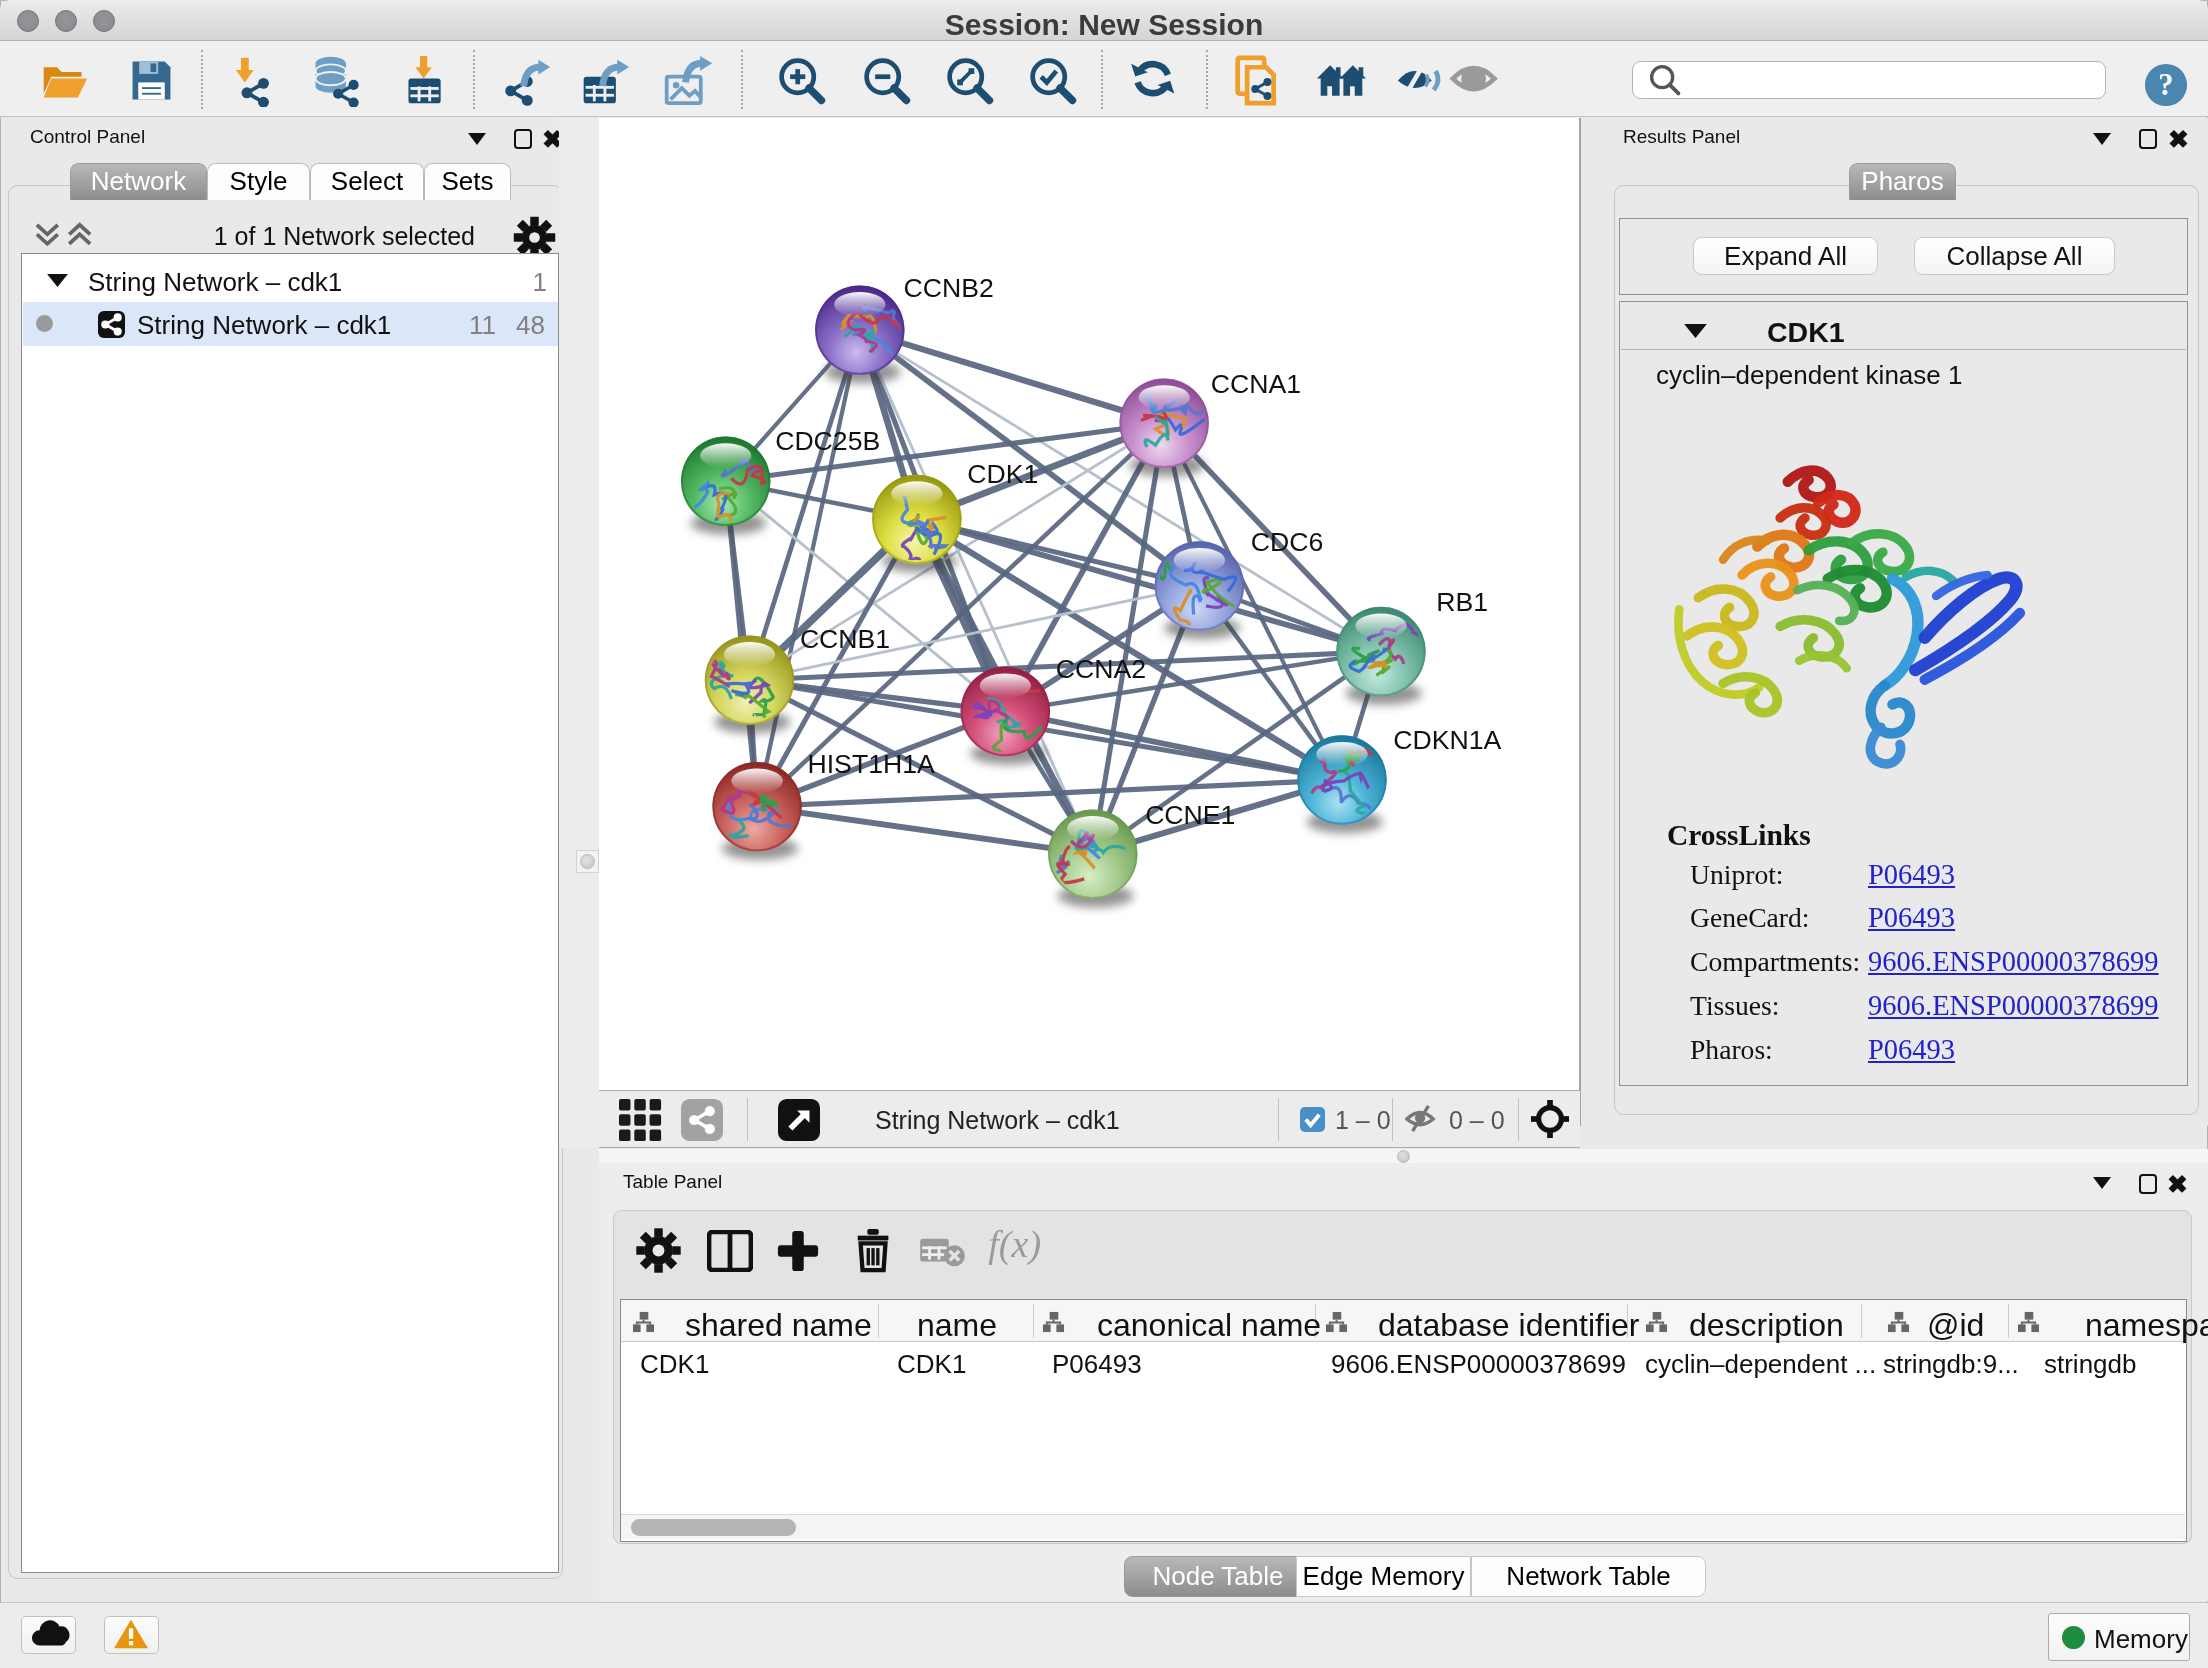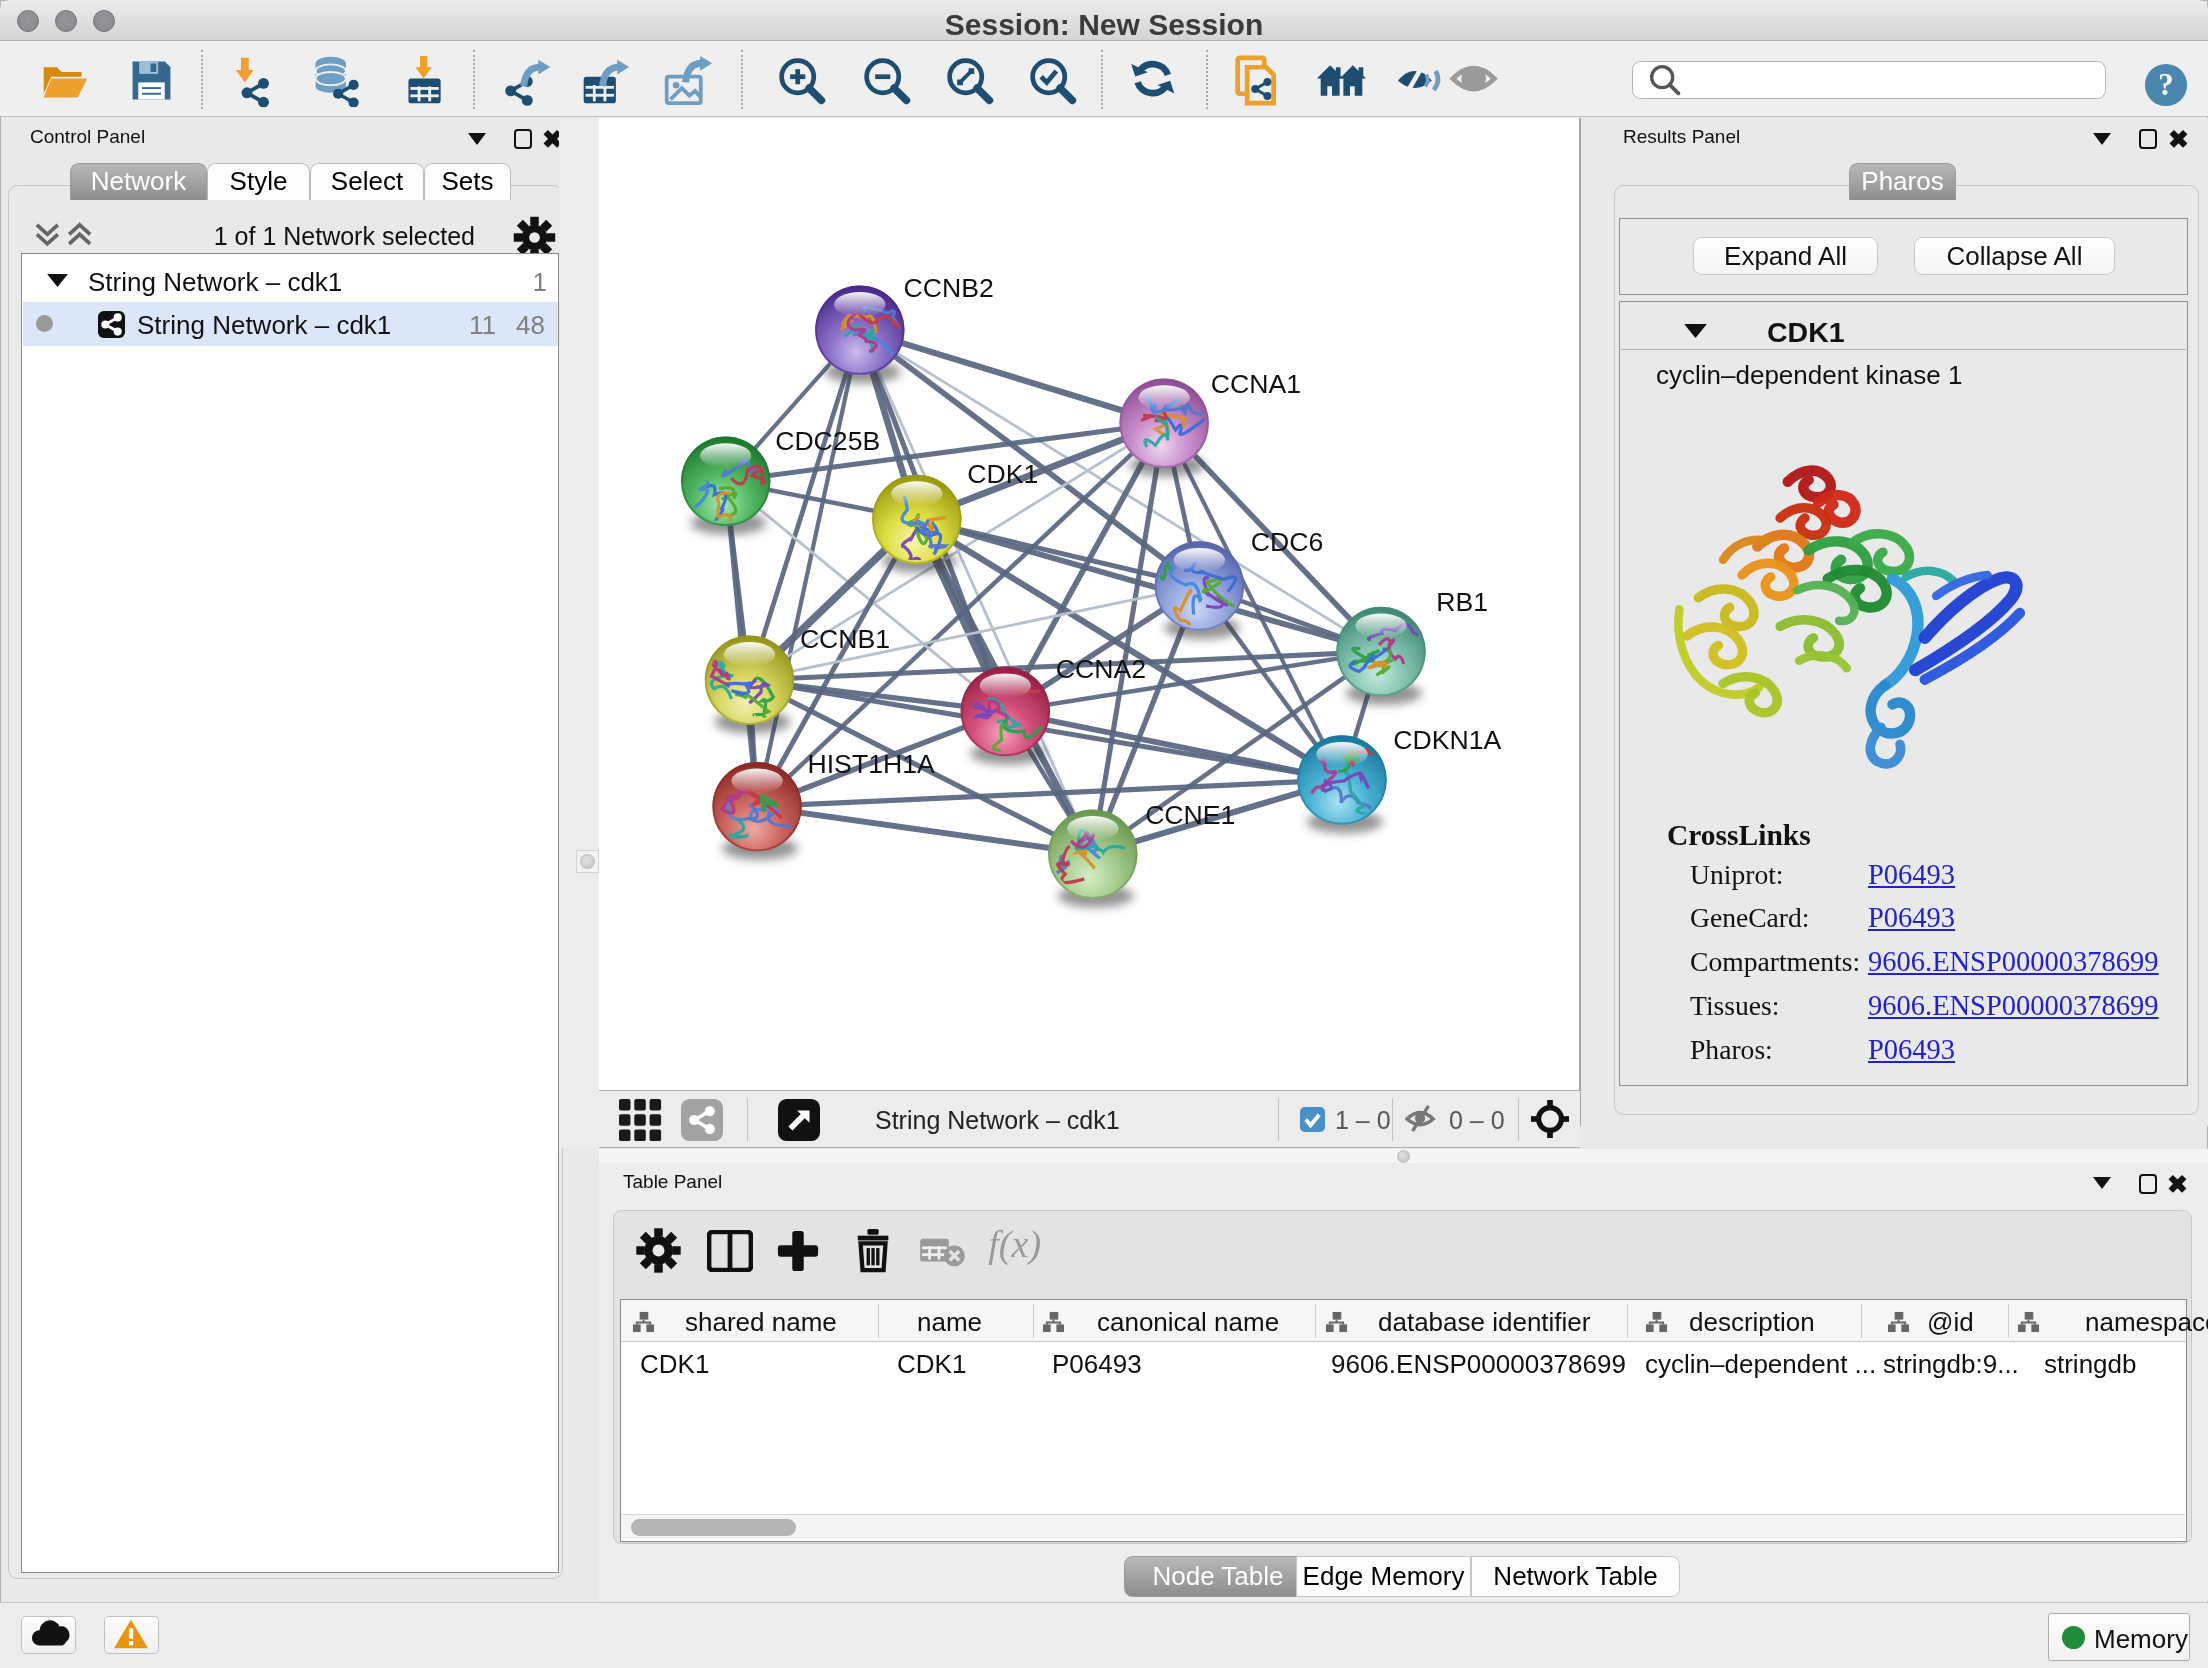--- a/index.html
+++ b/index.html
@@ -34,21 +34,21 @@
 .btn{background:linear-gradient(#ffffff,#f4f4f4);border:1.4px solid #c8c8c8;border-radius:8.6px;
  font-size:26px;color:#111;text-align:center;}
 .serif{font-family:"Liberation Serif",serif;}
 .link{color:#2222cc;text-decoration:underline;}
 
 #tp{left:599px;top:1163px;width:1609px;height:438px;background:#ededed;}
 #tp-cont{left:14.3px;top:47px;width:1579px;height:334px;background:#e3e3e3;border:1px solid #c9c9c9;border-radius:8.6px;}
 #tbl{left:5.7px;top:88px;width:1567px;height:243px;background:#fff;border:1.9px solid #8a8a8a;}
 #tblhead{left:0;top:0;width:100%;height:42px;background:#f6f6f6;border-bottom:1px solid #c8c8c8;}
 .colsep{top:3.8px;height:34px;width:1px;background:#cccccc;}
-.hcell{top:6.7px;font-size:26px;color:#111;text-align:right;}
+.hcell{top:6.7px;font-size:32px;color:#111;text-align:right;}
 .rcell{top:49px;font-size:26px;color:#111;}
 #hsb{left:0px;top:214px;width:1564px;height:25px;background:#f4f4f4;border-top:1px solid #d8d8d8;}
 #hsbthumb{left:10.5px;top:3.8px;width:165px;height:17px;background:#b5b5b5;border-radius:8.6px;}
 
 .btab{top:1556px;height:41px;border:1px solid #c6c6c6;background:#fdfdfd;font-size:26px;text-align:center;line-height:39px;color:#000;}
 .btab.tabsel,.tab.tabsel{background:linear-gradient(#b8b8b8,#8d8d8d);color:#fff;border-color:#9a9a9a;}
 
 #status{left:0;top:1602px;width:2208px;height:67px;background:#ececec;border-top:1px solid #c6c6c6;}
 .sbtn{top:14.3px;width:55px;height:38px;background:linear-gradient(#fcfcfc,#f0f0f0);border:1.9px solid #c0c0c0;border-radius:4.8px;text-align:center;}
 
@@ -808,21 +808,21 @@
 <div class="abs rcell" style="left:1262px">stringdb:9...</div>
 <div class="abs rcell" style="left:1423px">stringdb</div>
 <div class="abs" id="hsb">
           <div class="abs" id="hsbthumb"></div>
         </div>
 </div>
 </div>
 </div>
 <div class="abs btab tabsel" style="left:1124px;width:188px;border-radius:8.6px 0 0 8.6px">Node Table</div>
 <div class="abs btab" style="left:1296px;width:175px">Edge Memory</div>
-<div class="abs btab" style="left:1471px;width:209px;border-radius:0 8.6px 8.6px 0">Network Table</div>
+<div class="abs btab" style="left:1471px;width:235px;border-radius:0 8.6px 8.6px 0">Network Table</div>
 <div class="abs" id="status"></div>
 <div class="abs sbtn" style="left:21px;top:1616px">
     <svg class="abs" style="left:3.8px;top:0px" width="48" height="38" viewBox="0 0 50 40">
       <path d="M14,30 A8,8 0 0 1 14,14 A11,11 0 0 1 35,10 A9,9 0 0 1 42,26 A7,7 0 0 1 38,30 Z" fill="#111"></path>
     </svg>
   </div>
 <div class="abs sbtn" style="left:104px;top:1616px">
     <svg class="abs" style="left:6.7px;top:0px" width="38" height="34" viewBox="0 0 40 36">
       <path d="M20,3 L38,33 L2,33 Z" fill="#e8940f"></path>
       <rect x="17.8" y="12" width="4.5" height="11" fill="#fff"></rect>

